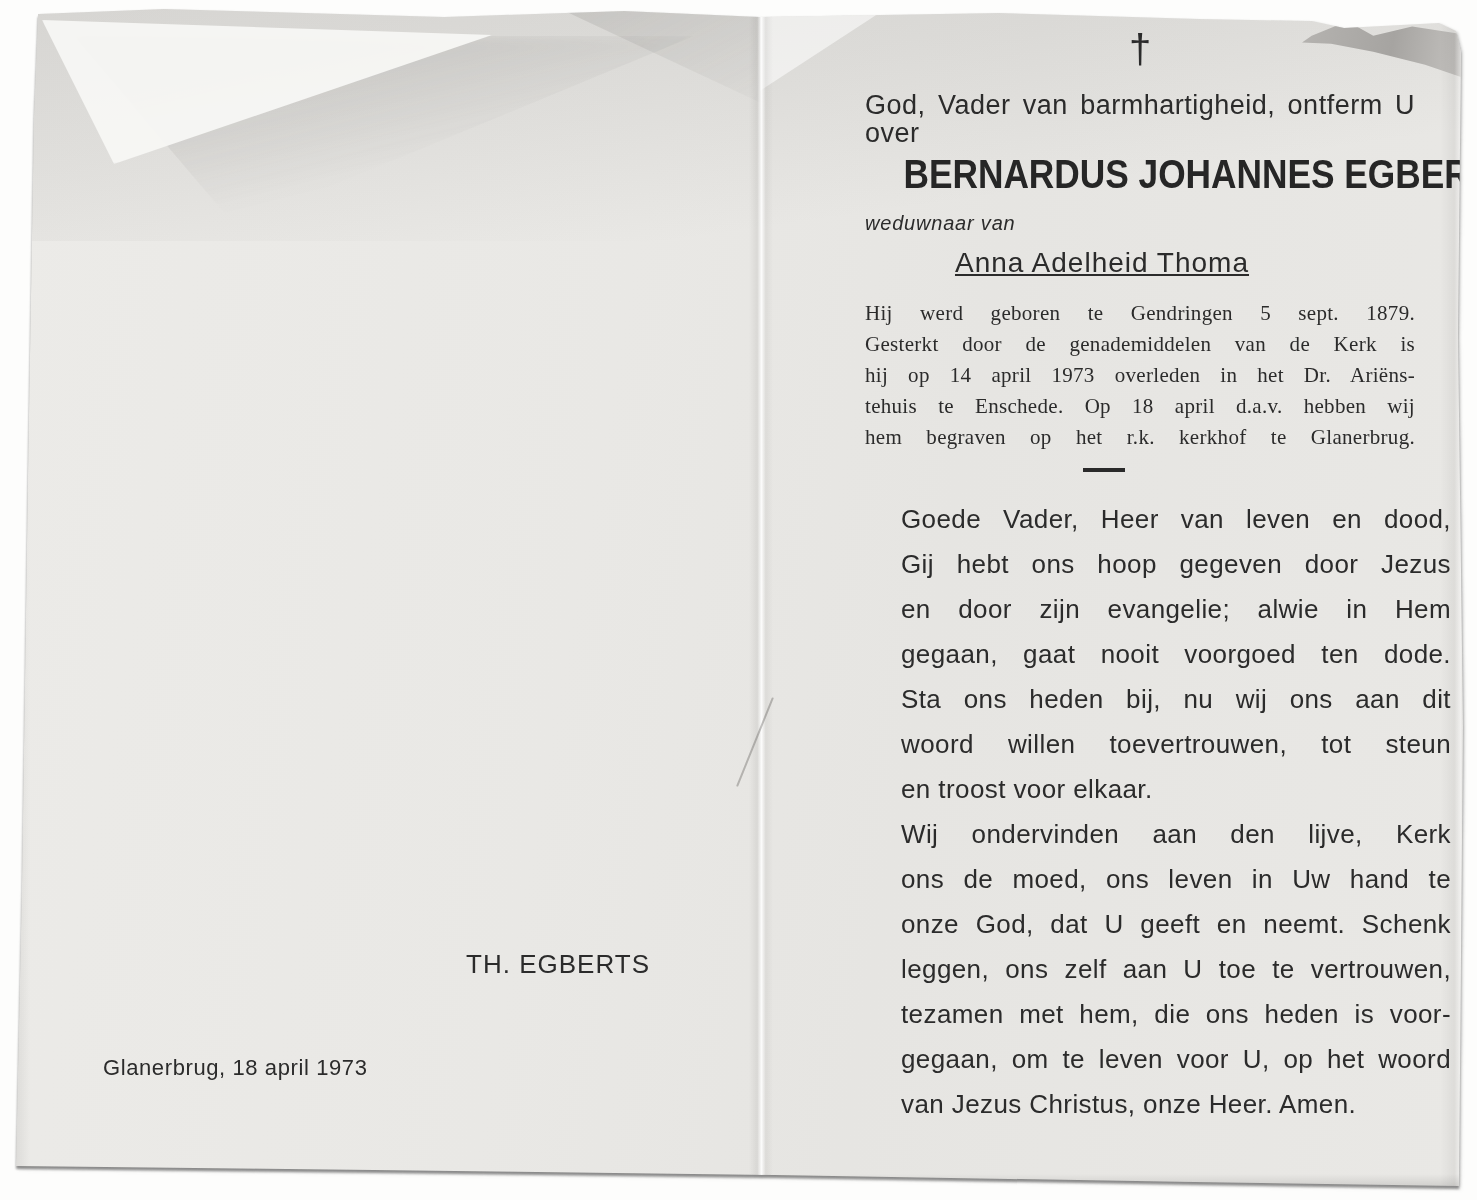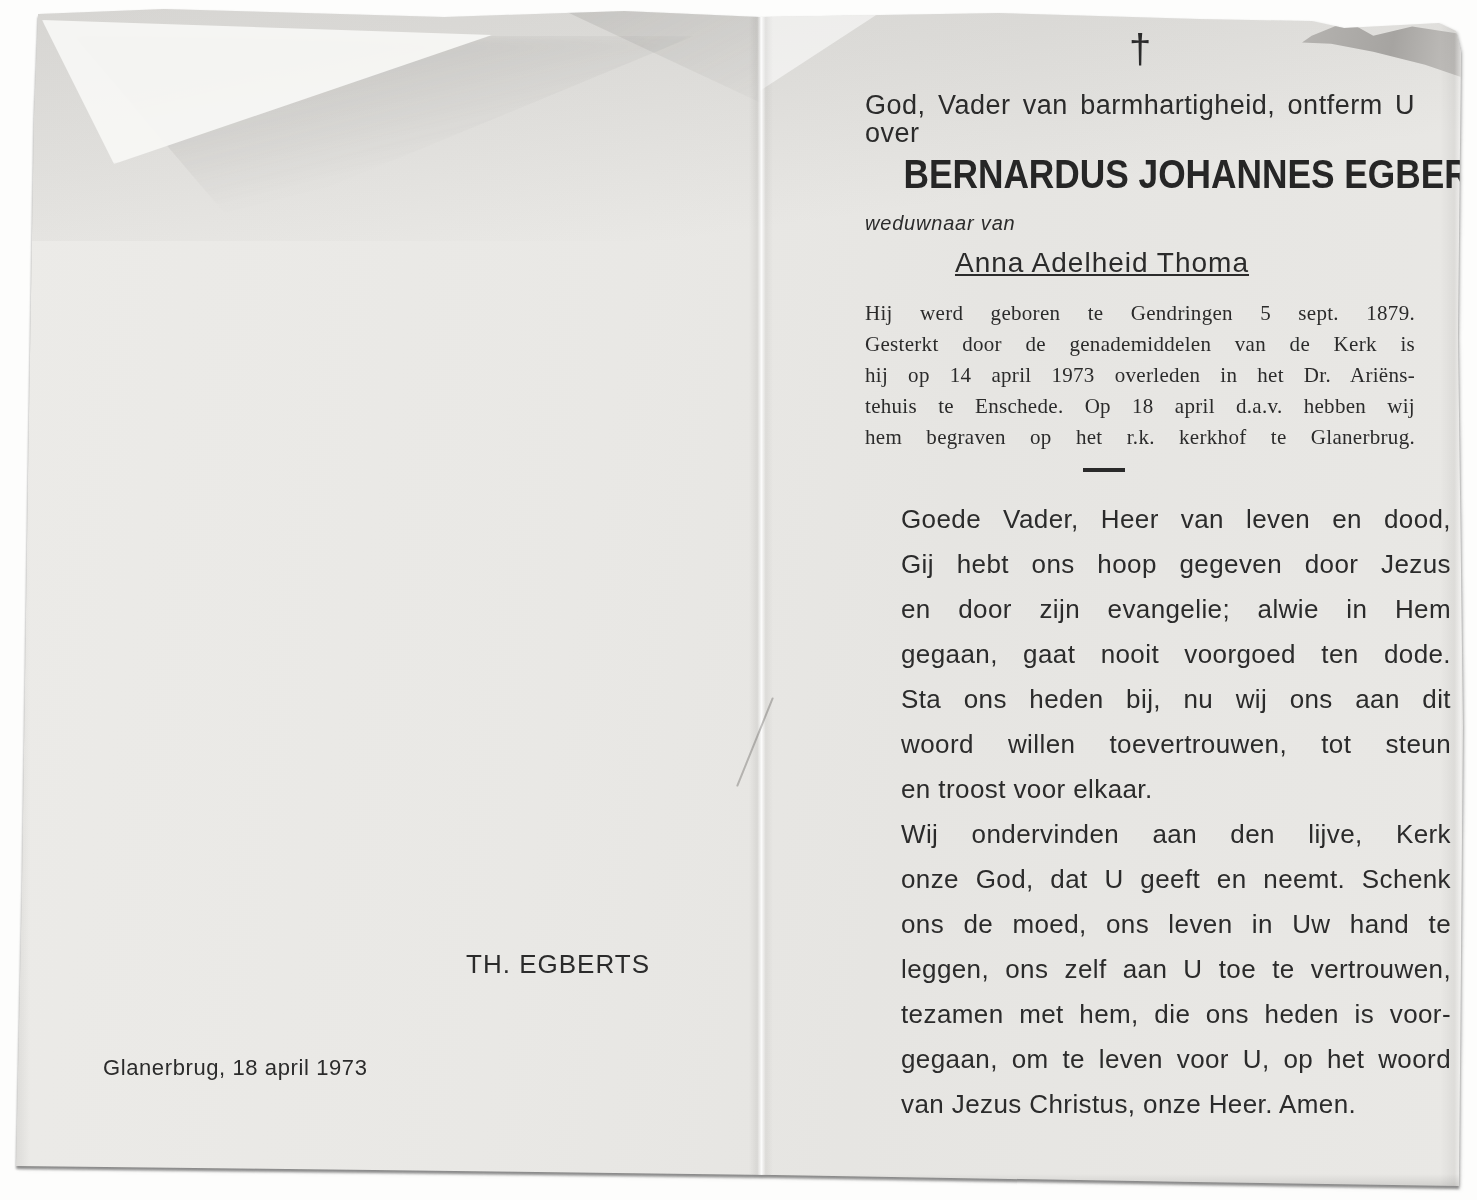--- a/index.html
+++ b/index.html
@@ -128,22 +128,22 @@
 
       <div class="prayer">
         <p class="line jl">Goede Vader, Heer van leven en dood,</p>
         <p class="line jl">Gij hebt ons hoop gegeven door Jezus</p>
         <p class="line jl">en door zijn evangelie; alwie in Hem</p>
         <p class="line jl">gegaan, gaat nooit voorgoed ten dode.</p>
         <p class="line jl">Sta ons heden bij, nu wij ons aan dit</p>
         <p class="line jl">woord willen toevertrouwen, tot steun</p>
         <p class="line">en troost voor elkaar.</p>
         <p class="line jl">Wij ondervinden aan den lijve, Kerk</p>
+        <p class="line jl">ons de moed, ons leven in Uw hand te</p>
         <p class="line jl">onze God, dat U geeft en neemt. Schenk</p>
-        <p class="line jl">ons de moed, ons leven in Uw hand te</p>
         <p class="line jl">leggen, ons zelf aan U toe te vertrouwen,</p>
         <p class="line jl">tezamen met hem, die ons heden is voor-</p>
         <p class="line jl">gegaan, om te leven voor U, op het woord</p>
         <p class="line">van Jezus Christus, onze Heer. Amen.</p>
       </div>
     </section>
 
   </div>
 </div>
 

